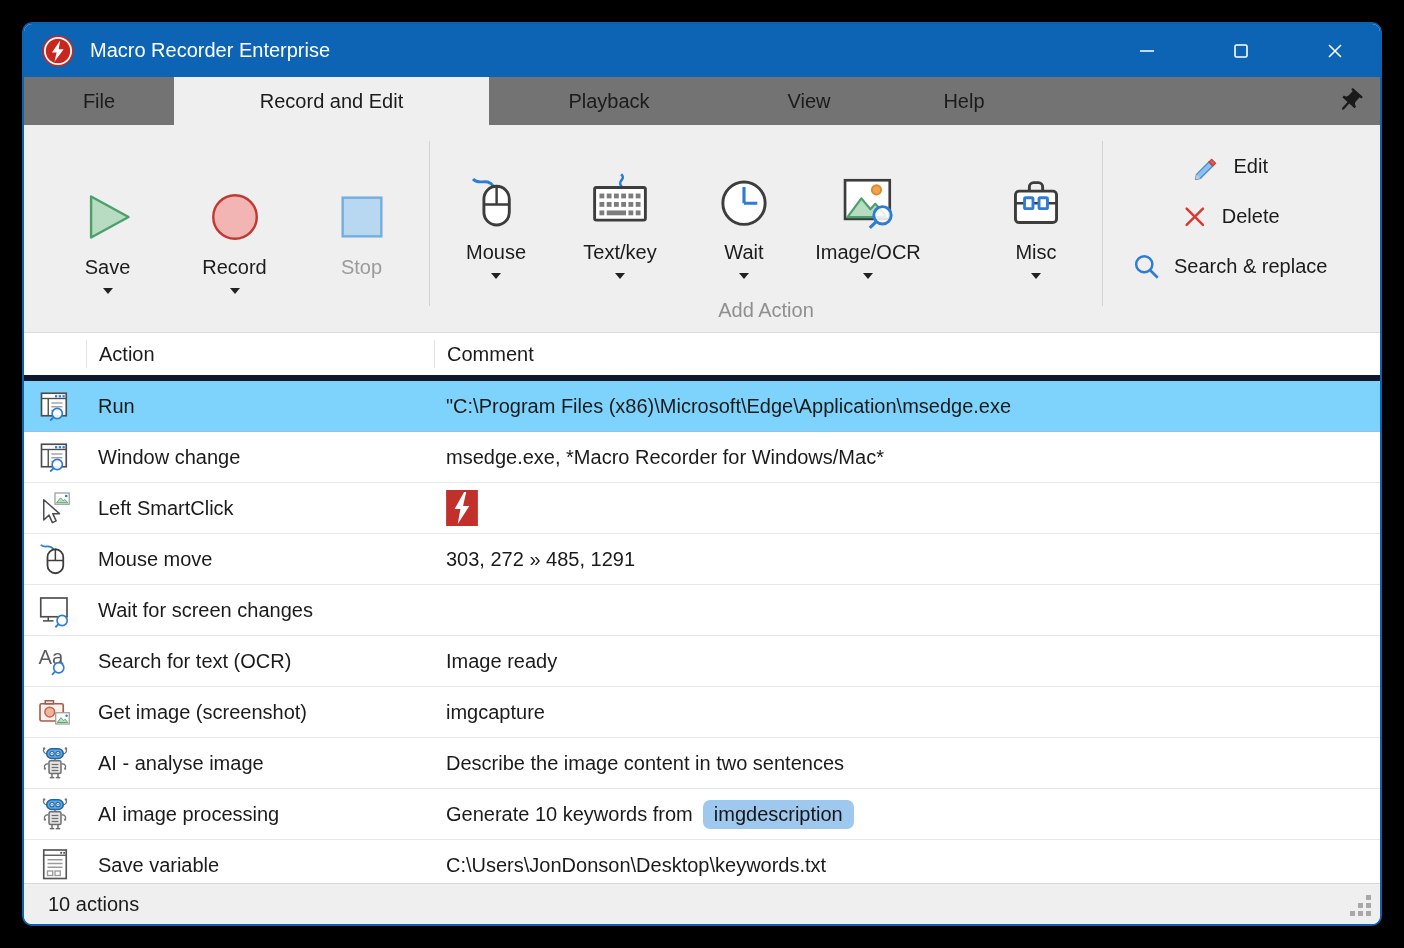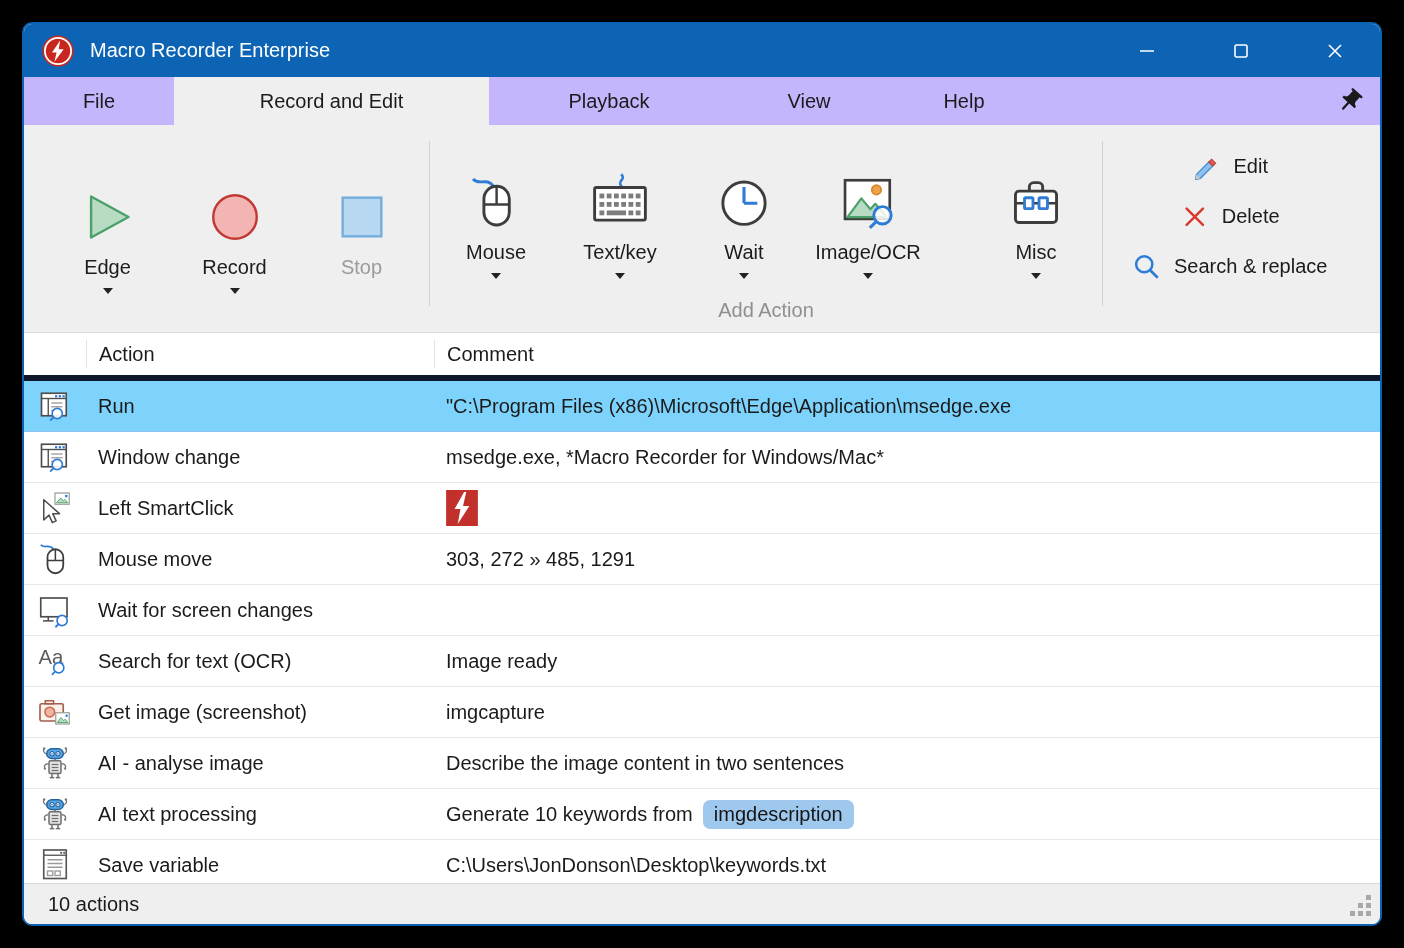--- a/index.html
+++ b/index.html
@@ -15,21 +15,21 @@
     box-shadow:0 8px 30px rgba(0,0,0,.6);
   }
   
   .titlebar{height:53px;flex:0 0 53px;background:#0e64b4;display:flex;align-items:center;}
   .app-logo{width:34px;height:34px;margin-left:17px;flex:0 0 auto;}
   .title-text{color:#fff;font-size:20px;margin-left:15px;flex:1;white-space:nowrap;}
   .win-controls{display:flex;align-items:center;margin-right:22px;gap:48px;}
   .wc-btn{width:46px;height:40px;display:flex;align-items:center;justify-content:center;cursor:pointer;}
   .wc-btn svg{width:20px;height:20px;}
   
-  .tabbar{height:48px;flex:0 0 48px;background:#c4b5fd;display:flex;position:relative;}
+  .tabbar{height:48px;flex:0 0 48px;background:#737373;display:flex;position:relative;}
   .tab{display:flex;align-items:center;justify-content:center;font-size:20px;color:#1b1b1b;cursor:pointer;}
   .tab.w-file{width:150px;}
   .tab.w-recedit{width:315px;}
   .tab.w-playback{width:240px;}
   .tab.w-view{width:160px;}
   .tab.w-help{width:150px;}
   .tab.active{background:#efefef;}
   .pin{position:absolute;right:16px;top:10px;width:28px;height:28px;cursor:pointer;}
   
   .ribbon{height:207px;flex:0 0 207px;background:#efefef;display:flex;align-items:stretch;padding-left:20px;box-sizing:border-box;}
@@ -302,21 +302,21 @@
         <use href="#i-pin"></use>
       </svg>
   </div>
 
   <div class="ribbon">
     <div class="rgroup">
       <div class="bigbtn">
         <svg class="bicon">
             <use href="#i-play"></use>
           </svg>
-        <span class="blabel">Edge</span>
+        <span class="blabel">Save</span>
         <span class="darrow"></span>
       </div>
       <div class="bigbtn">
         <svg class="bicon">
             <use href="#i-record"></use>
           </svg>
         <span class="blabel">Record</span>
         <span class="darrow"></span>
       </div>
       <div class="bigbtn">
@@ -502,21 +502,21 @@
 
     </div>
     <div class="td ccomment"></div>
   </div>
         <div class="trow">
     <div class="td cicon">
             <svg>
               <use href="#i-robot"></use>
             </svg>
           </div>
-    <div class="td caction">AI text processing</div>
+    <div class="td caction">AI image processing</div>
     <div class="td cvalue">
       <span class="value-text">Generate 10 keywords from</span>
 
       <span class="value-token" style="display: inline-block;">imgdescription</span>
     </div>
     <div class="td ccomment"></div>
   </div>
         <div class="trow">
     <div class="td cicon">
             <svg>

